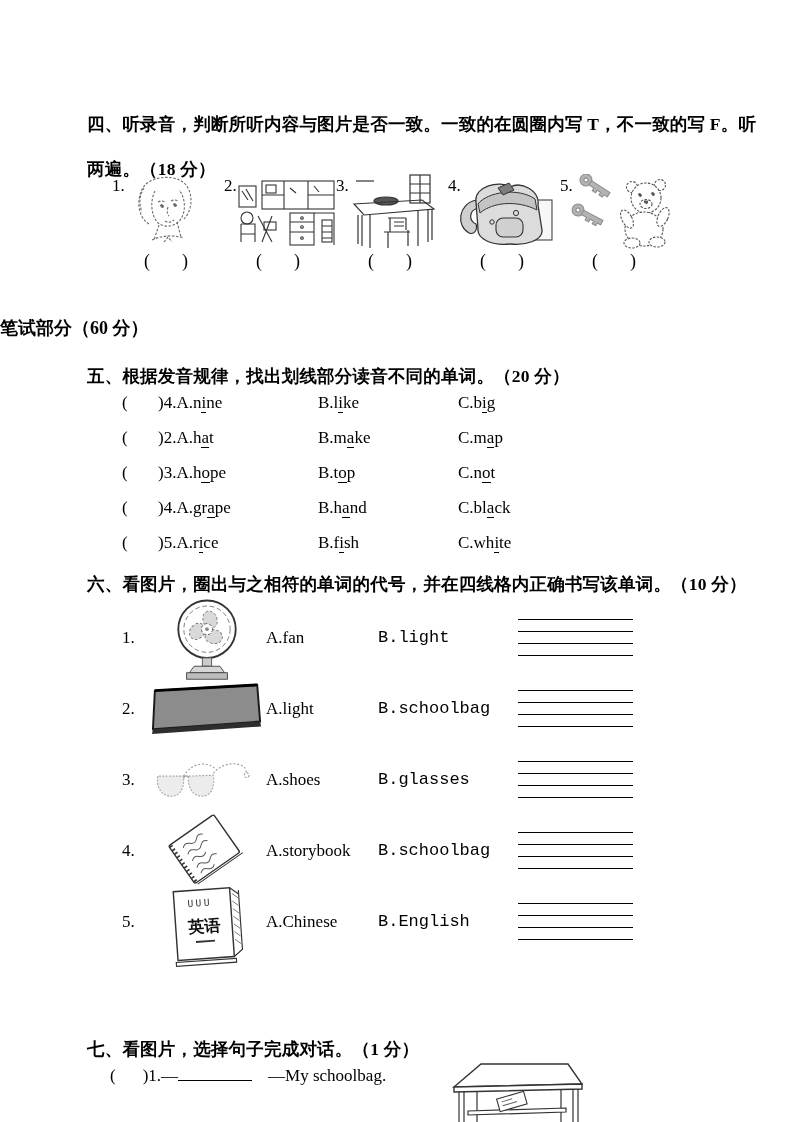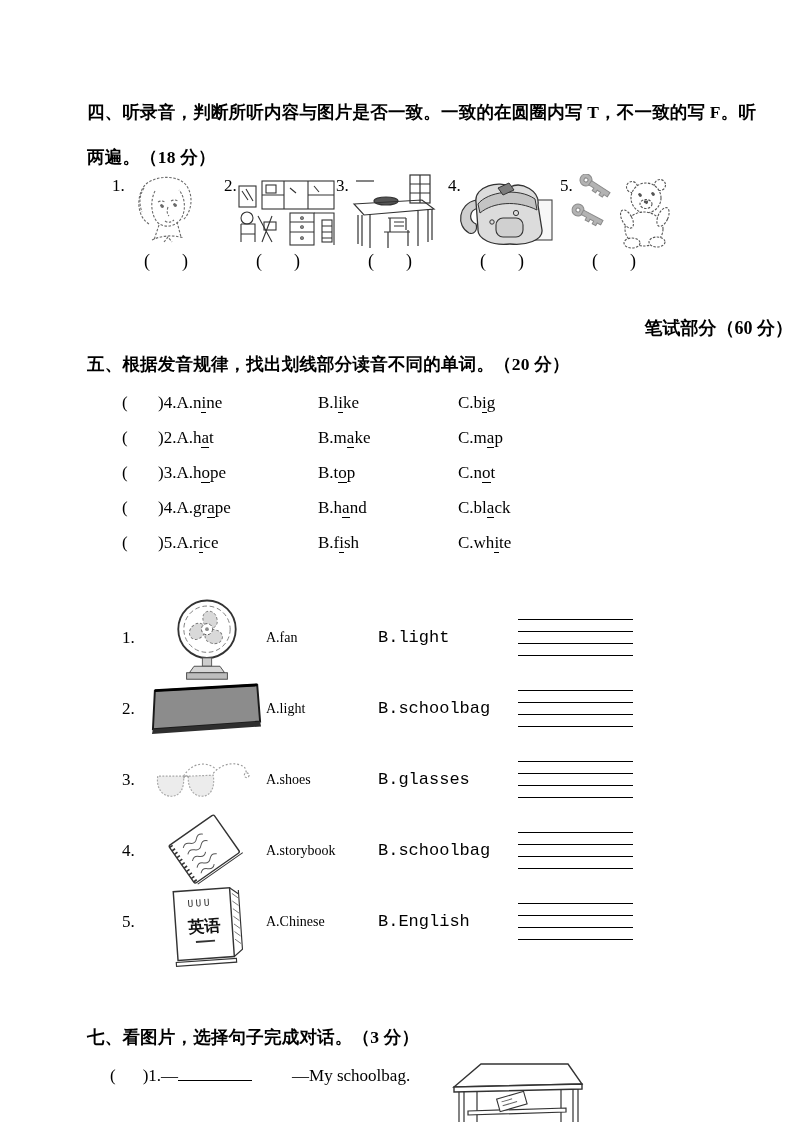--- a/index.html
+++ b/index.html
@@ -3,52 +3,52 @@
 <meta charset="utf-8">
 <style>
   * { margin:0; padding:0; box-sizing:border-box; }
   html,body { background:#ffffff; }
   .page {
     position:relative; width:793px; height:1122px; margin:0 auto;
     background:#ffffff; color:#000; overflow:hidden;
     font-family:"Liberation Serif","DejaVu Serif",serif;
   }
   .abs { position:absolute; }
-  .hdr { font-size:17.5px; font-weight:bold; letter-spacing:0.2px; white-space:nowrap; }
-  .center-title { width:100%; text-align:right; font-size:18px; font-weight:bold;padding-left:38px; }
+  .hdr { font-size:17.5px; font-weight:bold; letter-spacing:0.2px; white-space:nowrap;margin-top:12px; }
+  .center-title { width:100%; text-align:left; font-size:18px; font-weight:bold; }
 
   
   .pic-row { display:flex; }
   .pic-cell { position:relative; width:112px; height:100px; }
   .pic-num { position:absolute; left:2px; top:4px; font-size:17px; }
   .pic-art { position:absolute; left:14px; top:0; }
   .pic-parens { position:absolute; bottom:0; left:0; width:100%; text-align:center; font-size:18px; }
   .pic-parens .po { margin-right:32px; }
 
   
   .s5-row { display:flex; align-items:center; height:35px; padding-left:35px; font-size:17px; }
   .s5-paren { width:36px; }
   .s5-a { width:160px; }
   .s5-b { width:140px; }
   .u { border-bottom:1.3px solid #000; }
 
   
   .s6-row { display:flex; align-items:center; height:71px; }
   .s6-num { margin-left:35px; width:26px; font-size:17px; }
   .s6-img { width:118px; display:flex; justify-content:center; align-items:center; overflow:visible; }
-  .s6-a { width:112px; font-size:14px; }
+  .s6-a { width:112px; font-size:17px; }
   .s6-b { width:140px; font-size:17px;font-family:Liberation Mono, monospace; }
   .writing-grid { width:115px; height:37px; display:flex; flex-direction:column; justify-content:space-between; }
   .writing-grid i { display:block; height:0; border-top:1.4px solid #000; }
 
   
   .s7-line { display:flex; align-items:baseline; font-size:17px; }
   .s7-line .po { margin-right:27px; }
   .blank { display:inline-block; width:74px; height:1.05em; border-bottom:1.4px solid #000; }
-  .s7-answer { margin-left:40px; }
+  .s7-answer { margin-left:16px; }
 
   svg { display:block; }
 </style>
 </head>
 <body>
 
 <div class="page">
 
   <div class="abs hdr" style="left:87px; top:100px;">四、听录音，判断所听内容与图片是否一致。一致的在圆圈内写 T，不一致的写 F。听</div>
   <div class="abs hdr" style="left:87px; top:145px;">两遍。（18 分）</div>
@@ -207,20 +207,21 @@
       <span class="s5-c"><span>C.</span><span>bl</span><span class="u">a</span><span>ck</span></span>
     </div>
     <div class="s5-row">
       <span class="s5-paren">(</span>
       <span class="s5-a"><span>)5.A.</span><span>r</span><span class="u">i</span><span>ce</span></span>
       <span class="s5-b"><span>B.</span><span>f</span><span class="u">i</span><span>sh</span></span>
       <span class="s5-c"><span>C.</span><span>wh</span><span class="u">i</span><span>te</span></span>
     </div>
   </div>
 
+  <div class="abs hdr" style="left:87px; top:560px;">六、看图片，圈出与之相符的单词的代号，并在四线格内正确书写该单词。（10 分）</div>
 
   <div class="abs" style="left:87px; top:602px; width:560px;">
 
     <div class="s6-row">
       <span class="s6-num">1.</span>
       <span class="s6-img">
         <svg width="68" height="88" viewBox="0 0 70 95" style="overflow:visible">
           <circle cx="35" cy="38" r="31" fill="none" stroke="#333" stroke-width="2"></circle>
           <circle cx="35" cy="38" r="25" fill="none" stroke="#777" stroke-width="1" stroke-dasharray="5,3"></circle>
           <g stroke="#777" stroke-width="1" stroke-dasharray="3,2" fill="#d9d9d9">
@@ -329,21 +330,21 @@
       <span class="s6-b">B.English</span>
       <span class="writing-grid">
           <i></i>
           <i></i>
           <i></i>
           <i></i>
         </span>
     </div>
   </div>
 
-  <div class="abs hdr" style="left:87px; top:1025px;">七、看图片，选择句子完成对话。（3 分）</div>
+  <div class="abs hdr" style="left:87px; top:1025px;">七、看图片，选择句子完成对话。（1 分）</div>
 
   <div class="abs s7-line" style="left:110px; top:1063px;">
     <span class="po">(</span>
     <span>)1.</span>
     <span>—</span>
     <span class="blank"></span>
     <span class="s7-answer">—My schoolbag.</span>
   </div>
 
   <span class="abs" style="left:450px; top:1058px;">

